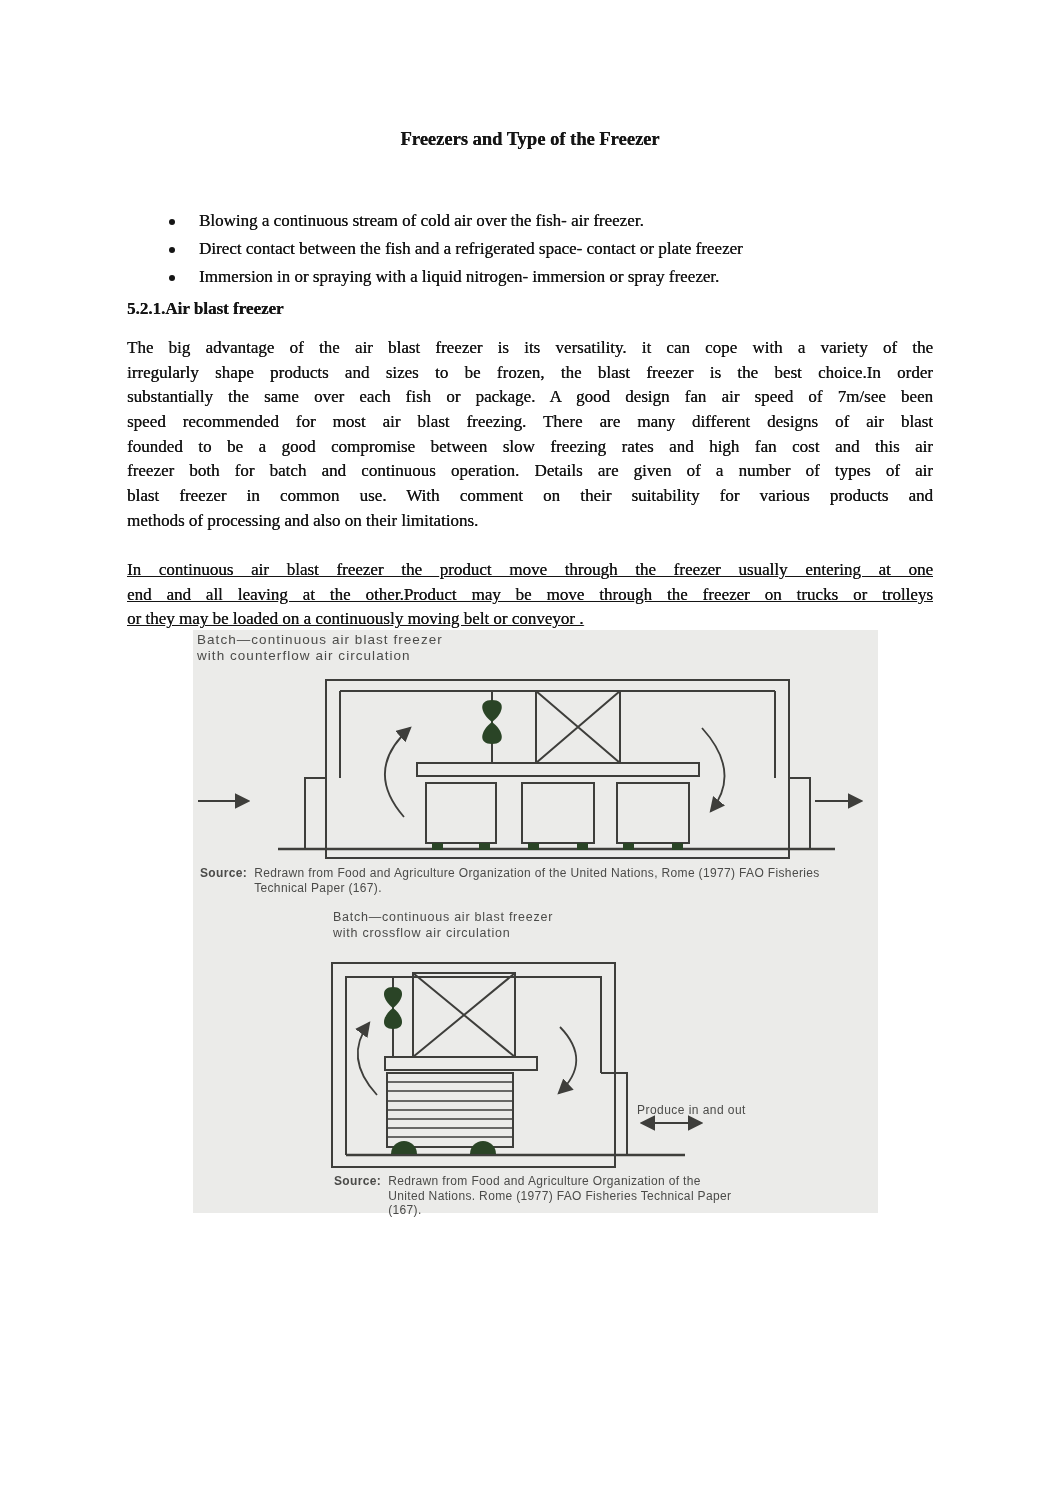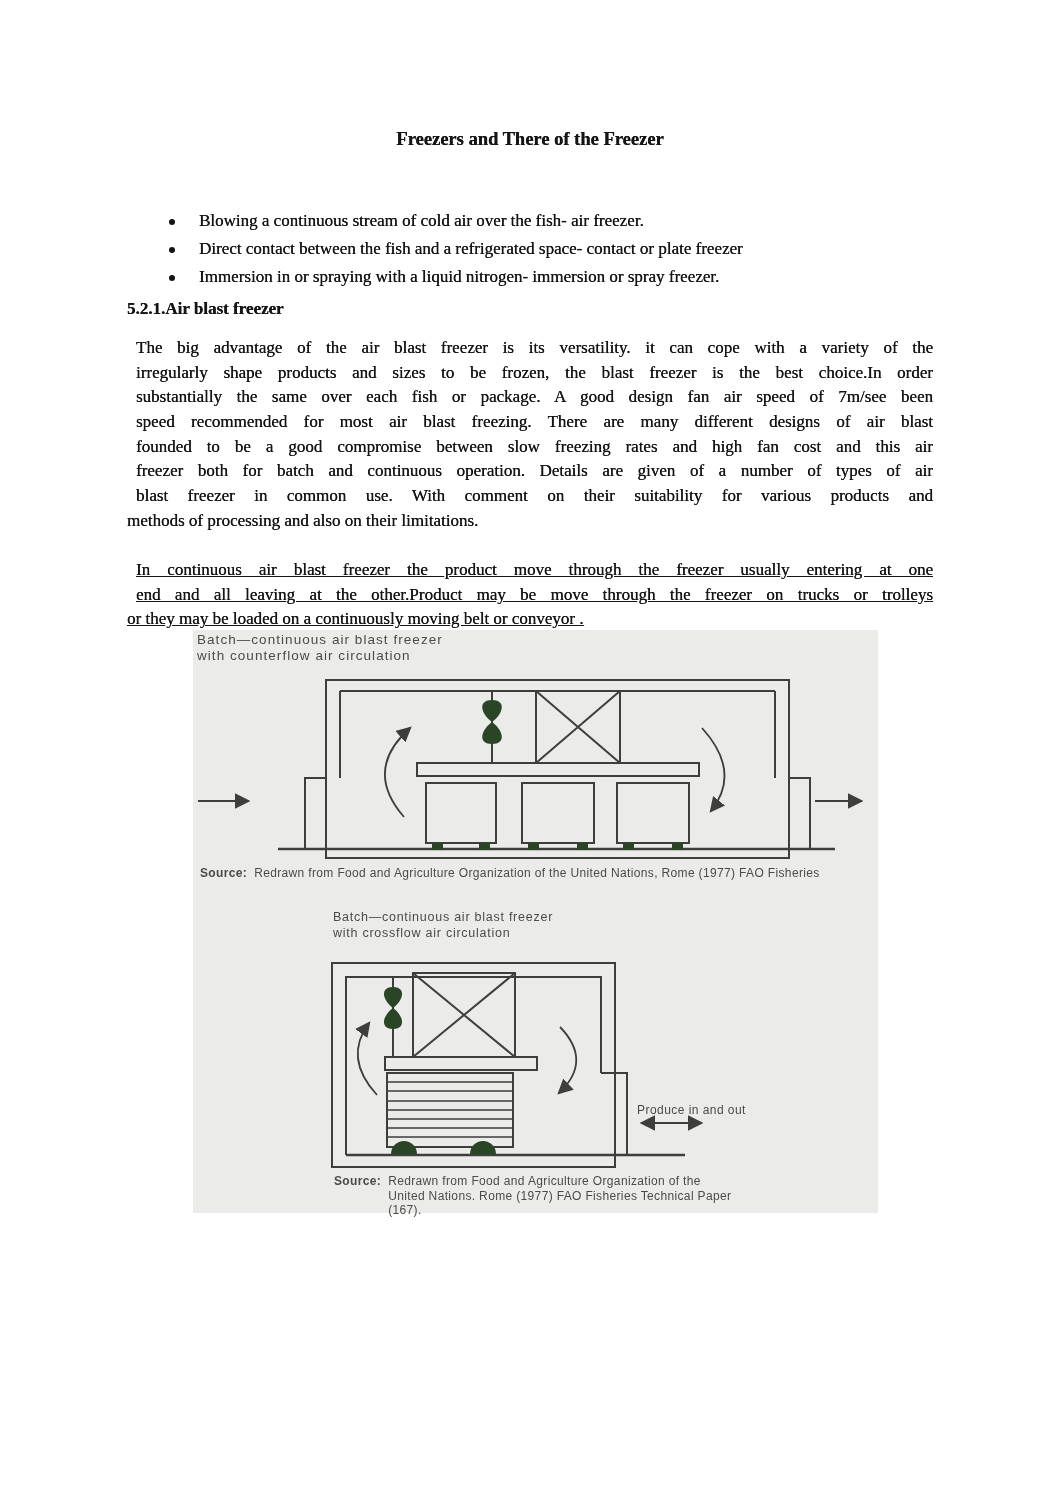--- a/index.html
+++ b/index.html
@@ -22,21 +22,21 @@
   .bullets li{position:relative;height:28.2px;line-height:28.2px;padding-left:66px;text-shadow:0.2px 0 currentColor;}
   .bullets .dot{
     position:absolute;left:36px;top:12px;width:6px;height:6px;border-radius:50%;
     background:currentColor;
   }
   .heading{top:296px;font-weight:bold;font-size:17px;line-height:25px;text-shadow:0.3px 0 currentColor;}
   .para{font-size:17px;text-shadow:0.2px 0 currentColor;}
   .para1{top:336px;}
   .para2{top:558px;text-decoration:underline;}
   .jline,.lline{height:24.7px;line-height:24.7px;overflow:hidden;white-space:normal;}
-  .jline{text-align:justify;text-align-last:justify;margin-left:9px;}
+  .jline{text-align:justify;text-align-last:justify;}
   .lline{text-align:left;}
   
   .figure-panel{
     position:absolute;left:193px;top:630px;width:685px;height:583px;
     background:var(--c-panel-background,#ebebe9);
     font-family:"Liberation Sans", sans-serif;
     color:var(--c-figure-text,#4b4b49);
   }
   .fig-caption{position:absolute;}
   .fig-caption .capline{display:block;}
@@ -50,21 +50,21 @@
   .produce-label{position:absolute;left:444px;top:473px;font-size:12px;letter-spacing:0.45px;white-space:nowrap;}
   .fig-svg{position:absolute;left:0;color:var(--c-figure-line,#3e3e3b);}
   #fig1svg{top:26px;}
   #fig2svg{top:325px;}
 </style>
 </head>
 <body>
 
 <div class="page">
 
-  <div class="doc-abs title">Freezers and There of the Freezer</div>
+  <div class="doc-abs title">Freezers and Type of the Freezer</div>
 
 
   <ul class="doc-abs bullets">
     <li>
       <span class="dot"></span>
       <span>Blowing a continuous stream of cold air over the fish- air freezer.</span>
     </li>
     <li>
       <span class="dot"></span>
       <span>Direct contact between the fish and a refrigerated space- contact or plate freezer</span>
@@ -136,20 +136,21 @@
           <rect x="384" y="187" width="11" height="7"></rect>
         <rect x="430" y="187" width="11" height="7"></rect>
           <rect x="479" y="187" width="11" height="7"></rect>
       </g>
     </svg>
 
     <div class="fig-source src1">
       <span class="srclabel">Source:</span>
       <span class="srclines">
         <div>Redrawn from Food and Agriculture Organization of the United Nations, Rome (1977) FAO Fisheries</div>
+        <div>Technical Paper (167).</div>
       </span>
     </div>
 
     <div class="fig-caption cap2">
       <span class="capline">Batch—continuous air blast freezer</span>
       <span class="capline">with crossflow air circulation</span>
     </div>
 
     <svg id="fig2svg" class="fig-svg" width="685" height="215" viewBox="0 0 685 215" xmlns="http://www.w3.org/2000/svg">
       <defs>

